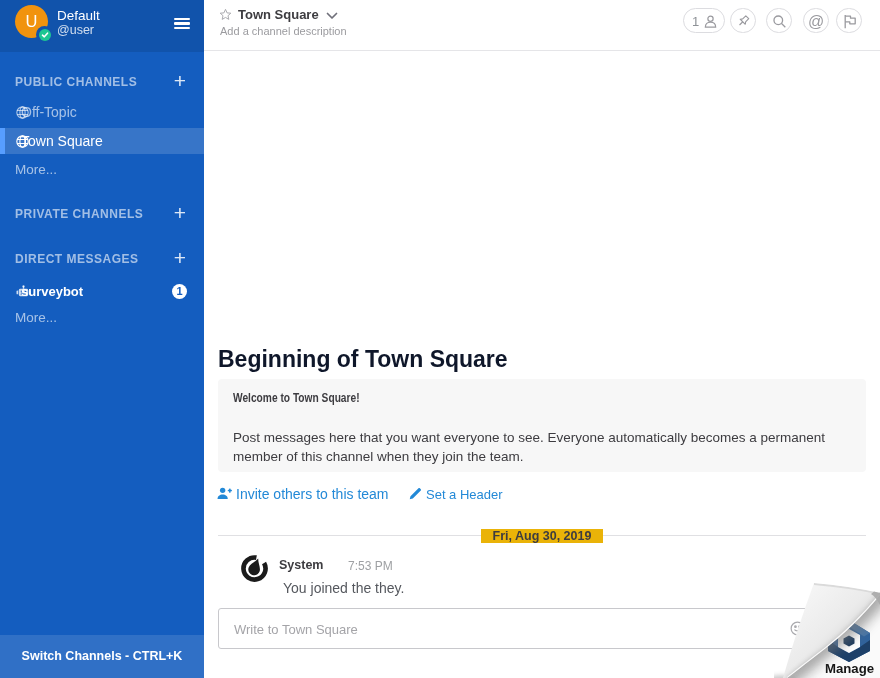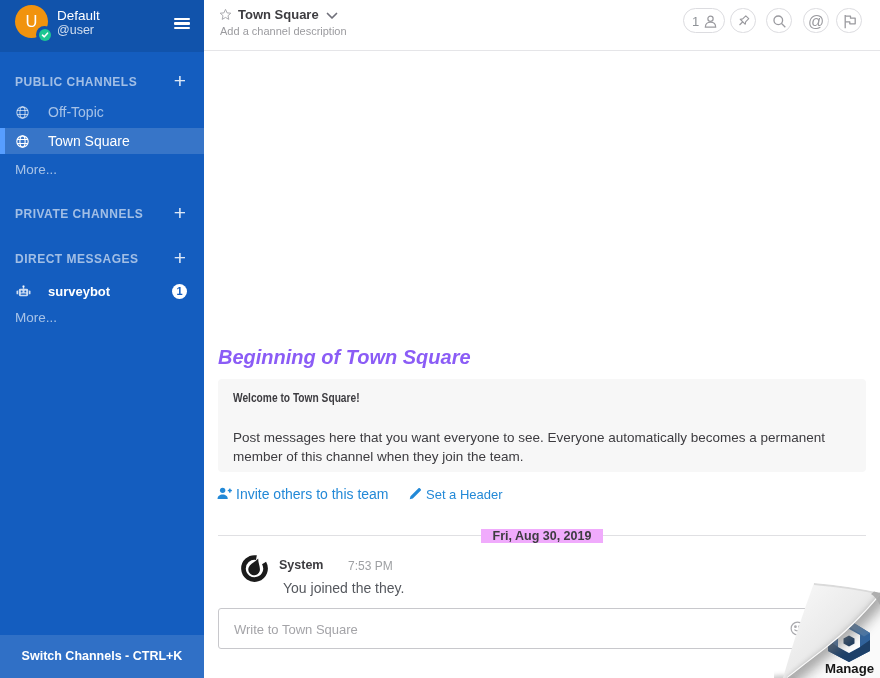--- a/index.html
+++ b/index.html
@@ -15,42 +15,42 @@
 #status { position:absolute; left:36px; top:26px; width:17px; height:17px; border-radius:50%; background:#1153ab; }
 #status .dot { position:absolute; left:2.5px; top:2.5px; width:12px; height:12px; border-radius:50%; background:#1dc692; }
 #uname { position:absolute; left:57px; top:7.5px; font-size:13.5px; font-weight:normal; color:#fff; }
 #uhandle { position:absolute; left:57px; top:23px; font-size:12.5px; color:rgba(255,255,255,0.8); }
 #burger { position:absolute; left:174px; top:18px; }
 #burger div { width:16px; height:2.4px; background:#fff; margin-bottom:1.9px; border-radius:1px; }
 .sechead { position:absolute; left:15px; font-size:12px; font-weight:bold; letter-spacing:0.5px; color:rgba(255,255,255,0.6); }
 .plus { position:absolute; left:171px; width:18px; height:18px; color:rgba(255,255,255,0.85); font-size:21px; font-weight:400; line-height:16px; text-align:center; }
 .chanrow { position:absolute; left:0; width:204px; height:26px; color:rgba(255,255,255,0.62); font-size:14px; line-height:26px; }
 .chanrow .cicon { position:absolute; left:16px; top:6.5px; }
-.chanrow .cname { position:absolute; left:48px; }
+.chanrow .cname { position:absolute; left:21px; }
 #tsrow { background:rgba(255,255,255,0.15); color:#fff; }
 #tsrow .bar { position:absolute; left:0; top:0; width:5px; height:26px; background:#579eff; }
 .morelink { position:absolute; left:15px; font-size:13.5px; color:rgba(255,255,255,0.62); }
 #badge1 { position:absolute; left:172px; top:-7.5px; width:15px; height:15px; background:#fff; border-radius:50%; color:#145dbf; font-size:11px; font-weight:bold; line-height:15px; text-align:center; }
 #switchbar { position:absolute; left:0; top:635px; width:204px; height:52px; background:rgba(255,255,255,0.12); color:#fff; font-size:12.5px; font-weight:bold; text-align:center; line-height:42px; }
 
 
 #topbar { position:absolute; left:204px; top:0; width:676px; height:51px; background:#fff; border-bottom:1px solid #e5e5e8; }
 #chtitle { position:absolute; left:34px; top:7px; font-size:13px; font-weight:bold; color:#3d3c40; }
 #chdesc { position:absolute; left:16px; top:25px; font-size:11px; color:#9b9b9f; }
 .iconbtn { position:absolute; top:8px; height:25px; border:1px solid #dcdce0; border-radius:14px; color:#9a9a9f; }
 
 #main { position:absolute; left:204px; top:51px; width:676px; height:627px; background:#fff; }
-#bigtitle { position:absolute; left:218px; top:346px; font-size:20px; font-weight:bold; color:#8b5cf6;font-style:italic; }
+#bigtitle { position:absolute; left:218px; top:346px; font-size:23px; font-weight:bold; color:#0f172a; }
 #welbox { position:absolute; left:218px; top:379px; width:648px; height:93px; background:#f7f7f7; border-radius:4px; }
 #welbox .bold { position:absolute; left:15px; top:12px; font-size:12px; font-weight:bold; color:#3d3c40; transform:scaleX(0.85); transform-origin:0 0; white-space:nowrap; }
 #welbox .para { position:absolute; left:15px; top:49px; font-size:13.5px; color:#3d3c40; line-height:19px; }
 .bluelink { position:absolute; font-size:13.5px; color:#2389d7; }
 #datewrap { position:absolute; left:218px; top:535px; width:648px; height:0; border-top:1px solid #e0e0e3; }
 #datelabel { position:absolute; left:204px; top:526px; width:676px; text-align:center; }
-#datelabel span { background:#f0abfc; padding:0 12px; font-size:12.5px; font-weight:bold; color:#3d3c40; }
+#datelabel span { background:#eab308; padding:0 12px; font-size:12.5px; font-weight:bold; color:#3d3c40; }
 #sysname { position:absolute; left:279px; top:558px; font-size:12.5px; font-weight:bold; color:#3d3c40; }
 #systime { position:absolute; left:329px; top:559px; font-size:12px; color:#9ea0a3;margin-left:19px; }
 #sysmsg { position:absolute; left:283px; top:580px; font-size:14px; color:#55585e; }
 #inputbox { position:absolute; left:218px; top:608px; width:648px; height:41px; border:1px solid #c8c8cc; border-radius:3px; }
 #inputbox .ph { position:absolute; left:15px; top:13px; font-size:13px; color:#a4a4a8; }
 </style>
 </head>
 <body>
 <div id="app">
   <div id="sidebar">

